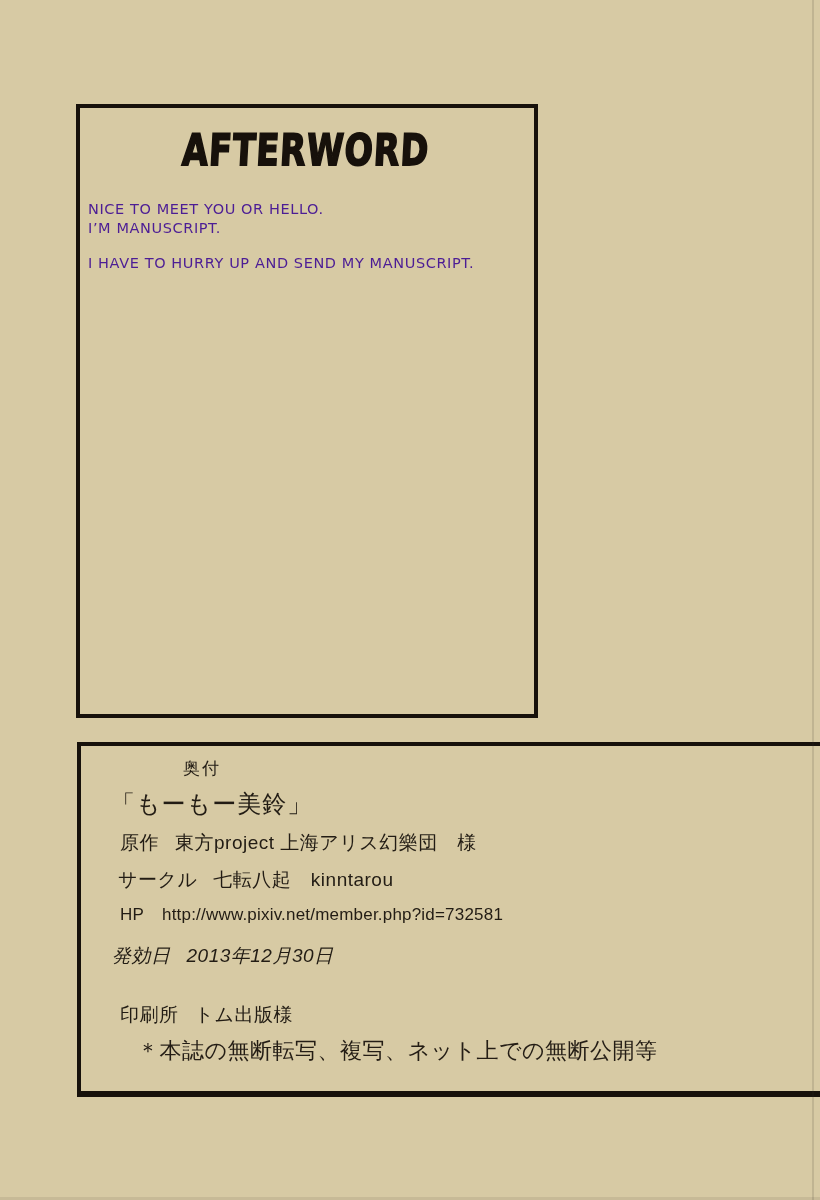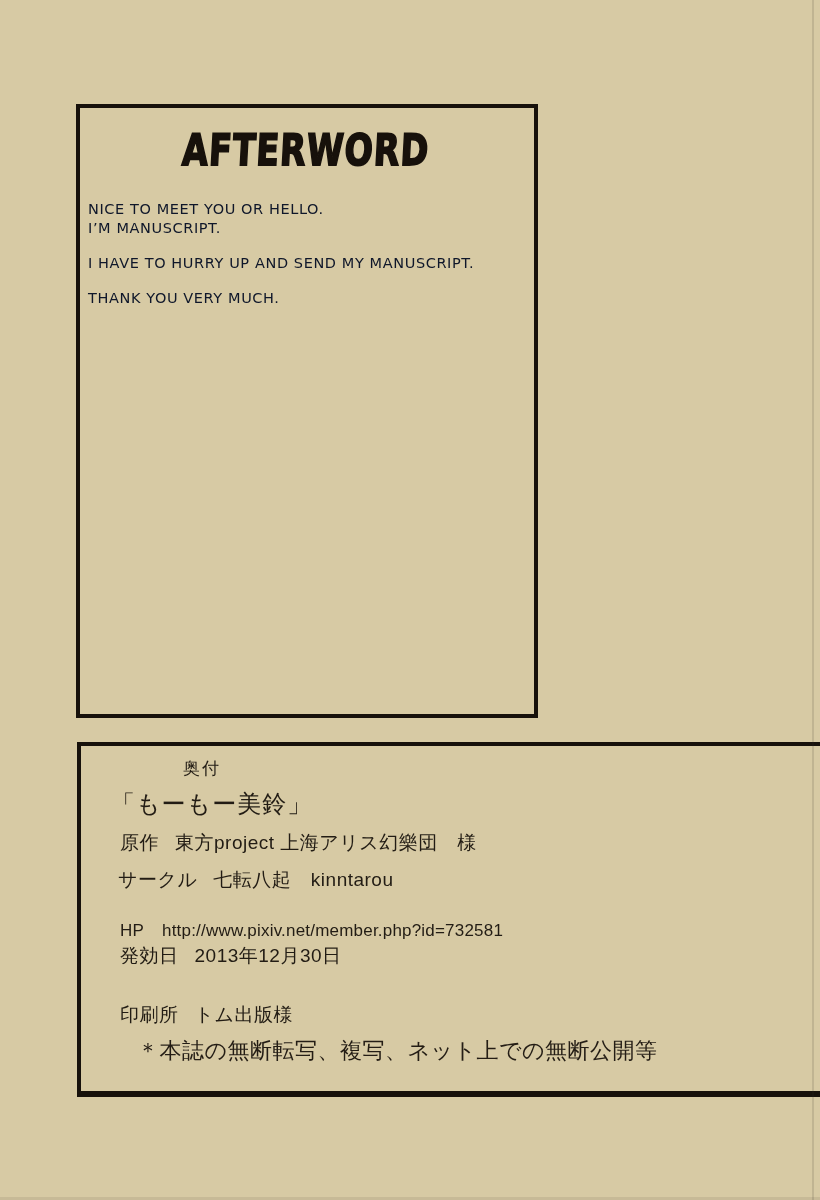--- a/index.html
+++ b/index.html
@@ -45,43 +45,43 @@
   }
   .afterword-text {
     position: absolute;
     top: 92px;
     left: 8px;
     right: 6px;
     font-family: "DejaVu Sans", sans-serif;
     font-size: 14.5px;
     line-height: 19px;
     letter-spacing: 0.6px;
-    color: #0f172a;
+    color: #4c1d95;
   }
   .afterword-text p { margin: 0 0 16px 0; }
   
   .colophon-box {
     position: absolute;
     left: 77px;
     top: 742px;
     width: 762px;
     height: 355px;
     border: 4px solid #17110b;
     border-bottom-width: 6px;
     box-sizing: border-box;
     font-family: "Liberation Sans", "DejaVu Sans", sans-serif;
     color: #221c14;
   }
   .colophon-box .line { position: absolute; white-space: nowrap; }
   .okuzuke      { top: 11px;  left: 102px; font-size: 17px; letter-spacing: 2px; }
   .book-title   { top: 42px;  left: 30px;  font-size: 24px; letter-spacing: 1px; }
   .row-genSaku  { top: 84px;  left: 39px; }
   .row-circle   { top: 121px; left: 37px; }
-  .row-hp       { top: 175px; left: 39px; }
-  .row-date     { top: 197px; left: 39px; }
+  .row-hp       { top: 159px; left: 39px; }
+  .row-date     { top: 197px; left: 31px; font-style: italic; }
   .row-printer  { top: 228px; left: 39px; margin-top: 28px; }
   .c-row { font-size: 19px; letter-spacing: 0.5px; }
   .c-row .lbl { margin-right: 16px; }
   .row-hp { font-size: 17px; letter-spacing: 0.2px; }
   .row-hp .lbl { margin-right: 18px; }
   .disclaimer {
     position: absolute;
     top: 295px;
     left: 56px;
     font-family: "Liberation Serif", "DejaVu Serif", serif;
@@ -113,21 +113,20 @@
 <body>
 
 <div class="page" style="background: rgb(215, 202, 164); color: rgb(30, 24, 18);">
 
   <div class="afterword-box">
     <div class="afterword-title">AFTERWORD</div>
     <div class="afterword-text">
       <p><span>NICE TO MEET YOU OR HELLO.</span><br>
          <span>I’M MANUSCRIPT.</span></p>
       <p><span>I HAVE TO HURRY UP AND SEND MY MANUSCRIPT.</span></p>
-      <p><span>THANK YOU VERY MUCH.</span></p>
     </div>
   </div>
 
   <div class="colophon-box">
     <div class="line okuzuke">奥付</div>
     <div class="line book-title">「もーもー美鈴」</div>
 
     <div class="line c-row row-genSaku">
       <span class="lbl">原作</span><span class="val">東方project 上海アリス幻樂団　様</span>
     </div>

